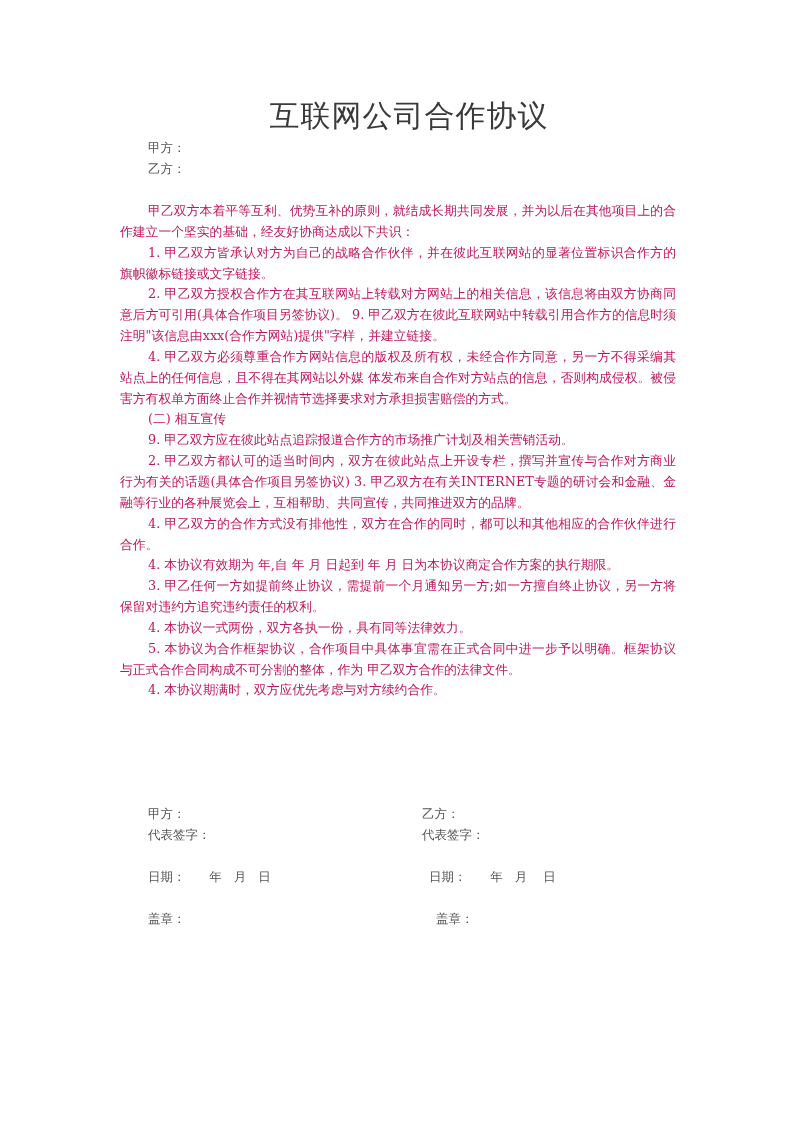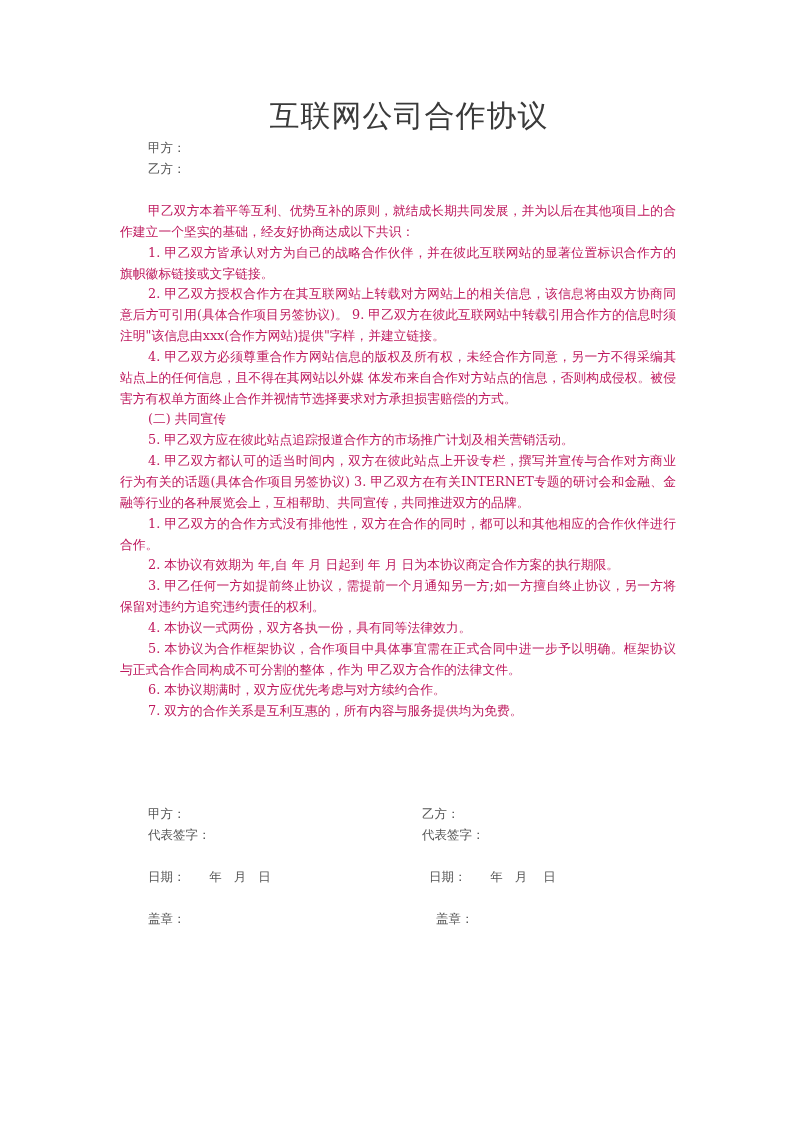--- a/index.html
+++ b/index.html
@@ -73,31 +73,30 @@
   <div class="party-line" style="top:140px;">甲方：</div>
   <div class="party-line" style="top:161px;">乙方：</div>
 
   <div class="body-text">
     <p>甲乙双方本着平等互利、优势互补的原则，就结成长期共同发展，并为以后在其他项目上的合作建立一个坚实的基础，经友好协商达成以下共识：</p>
 
     <p>1. 甲乙双方皆承认对方为自己的战略合作伙伴，并在彼此互联网站的显著位置标识合作方的旗帜徽标链接或文字链接。</p>
     <p>2. 甲乙双方授权合作方在其互联网站上转载对方网站上的相关信息，该信息将由双方协商同意后方可引用(具体合作项目另签协议)。 9. 甲乙双方在彼此互联网站中转载引用合作方的信息时须注明"该信息由xxx(合作方网站)提供"字样，并建立链接。</p>
     <p>4. 甲乙双方必须尊重合作方网站信息的版权及所有权，未经合作方同意，另一方不得采编其站点上的任何信息，且不得在其网站以外媒 体发布来自合作对方站点的信息，否则构成侵权。被侵害方有权单方面终止合作并视情节选择要求对方承担损害赔偿的方式。</p>
 
-    <p>(二) 共同宣传</p>
-    <p>5. 甲乙双方应在彼此站点追踪报道合作方的市场推广计划及相关营销活动。</p>
-    <p>4. 甲乙双方都认可的适当时间内，双方在彼此站点上开设专栏，撰写并宣传与合作对方商业行为有关的话题(具体合作项目另签协议) 3. 甲乙双方在有关INTERNET专题的研讨会和金融、金融等行业的各种展览会上，互相帮助、共同宣传，共同推进双方的品牌。</p>
+    <p>(二) 相互宣传</p>
+    <p>9. 甲乙双方应在彼此站点追踪报道合作方的市场推广计划及相关营销活动。</p>
+    <p>2. 甲乙双方都认可的适当时间内，双方在彼此站点上开设专栏，撰写并宣传与合作对方商业行为有关的话题(具体合作项目另签协议) 3. 甲乙双方在有关INTERNET专题的研讨会和金融、金融等行业的各种展览会上，互相帮助、共同宣传，共同推进双方的品牌。</p>
 
-    <p>1. 甲乙双方的合作方式没有排他性，双方在合作的同时，都可以和其他相应的合作伙伴进行合作。</p>
-    <p>2. 本协议有效期为 年,自 年 月 日起到 年 月 日为本协议商定合作方案的执行期限。</p>
+    <p>4. 甲乙双方的合作方式没有排他性，双方在合作的同时，都可以和其他相应的合作伙伴进行合作。</p>
+    <p>4. 本协议有效期为 年,自 年 月 日起到 年 月 日为本协议商定合作方案的执行期限。</p>
     <p>3. 甲乙任何一方如提前终止协议，需提前一个月通知另一方;如一方擅自终止协议，另一方将保留对违约方追究违约责任的权利。</p>
     <p>4. 本协议一式两份，双方各执一份，具有同等法律效力。</p>
     <p>5. 本协议为合作框架协议，合作项目中具体事宜需在正式合同中进一步予以明确。框架协议与正式合作合同构成不可分割的整体，作为 甲乙双方合作的法律文件。</p>
-    <p>6. 本协议期满时，双方应优先考虑与对方续约合作。</p>
-    <p>7. 双方的合作关系是互利互惠的，所有内容与服务提供均为免费。</p>
+    <p>4. 本协议期满时，双方应优先考虑与对方续约合作。</p>
   </div>
 
   <div class="sig-block">
     <div class="sig-row" style="left:148px; top:806px;">甲方：</div>
     <div class="sig-row" style="left:148px; top:827px;">代表签字：</div>
     <div class="sig-row" style="left:148px; top:869px;">日期：      年   月   日</div>
     <div class="sig-row" style="left:148px; top:911px;">盖章：</div>
   </div>
 
   <div class="sig-block">

